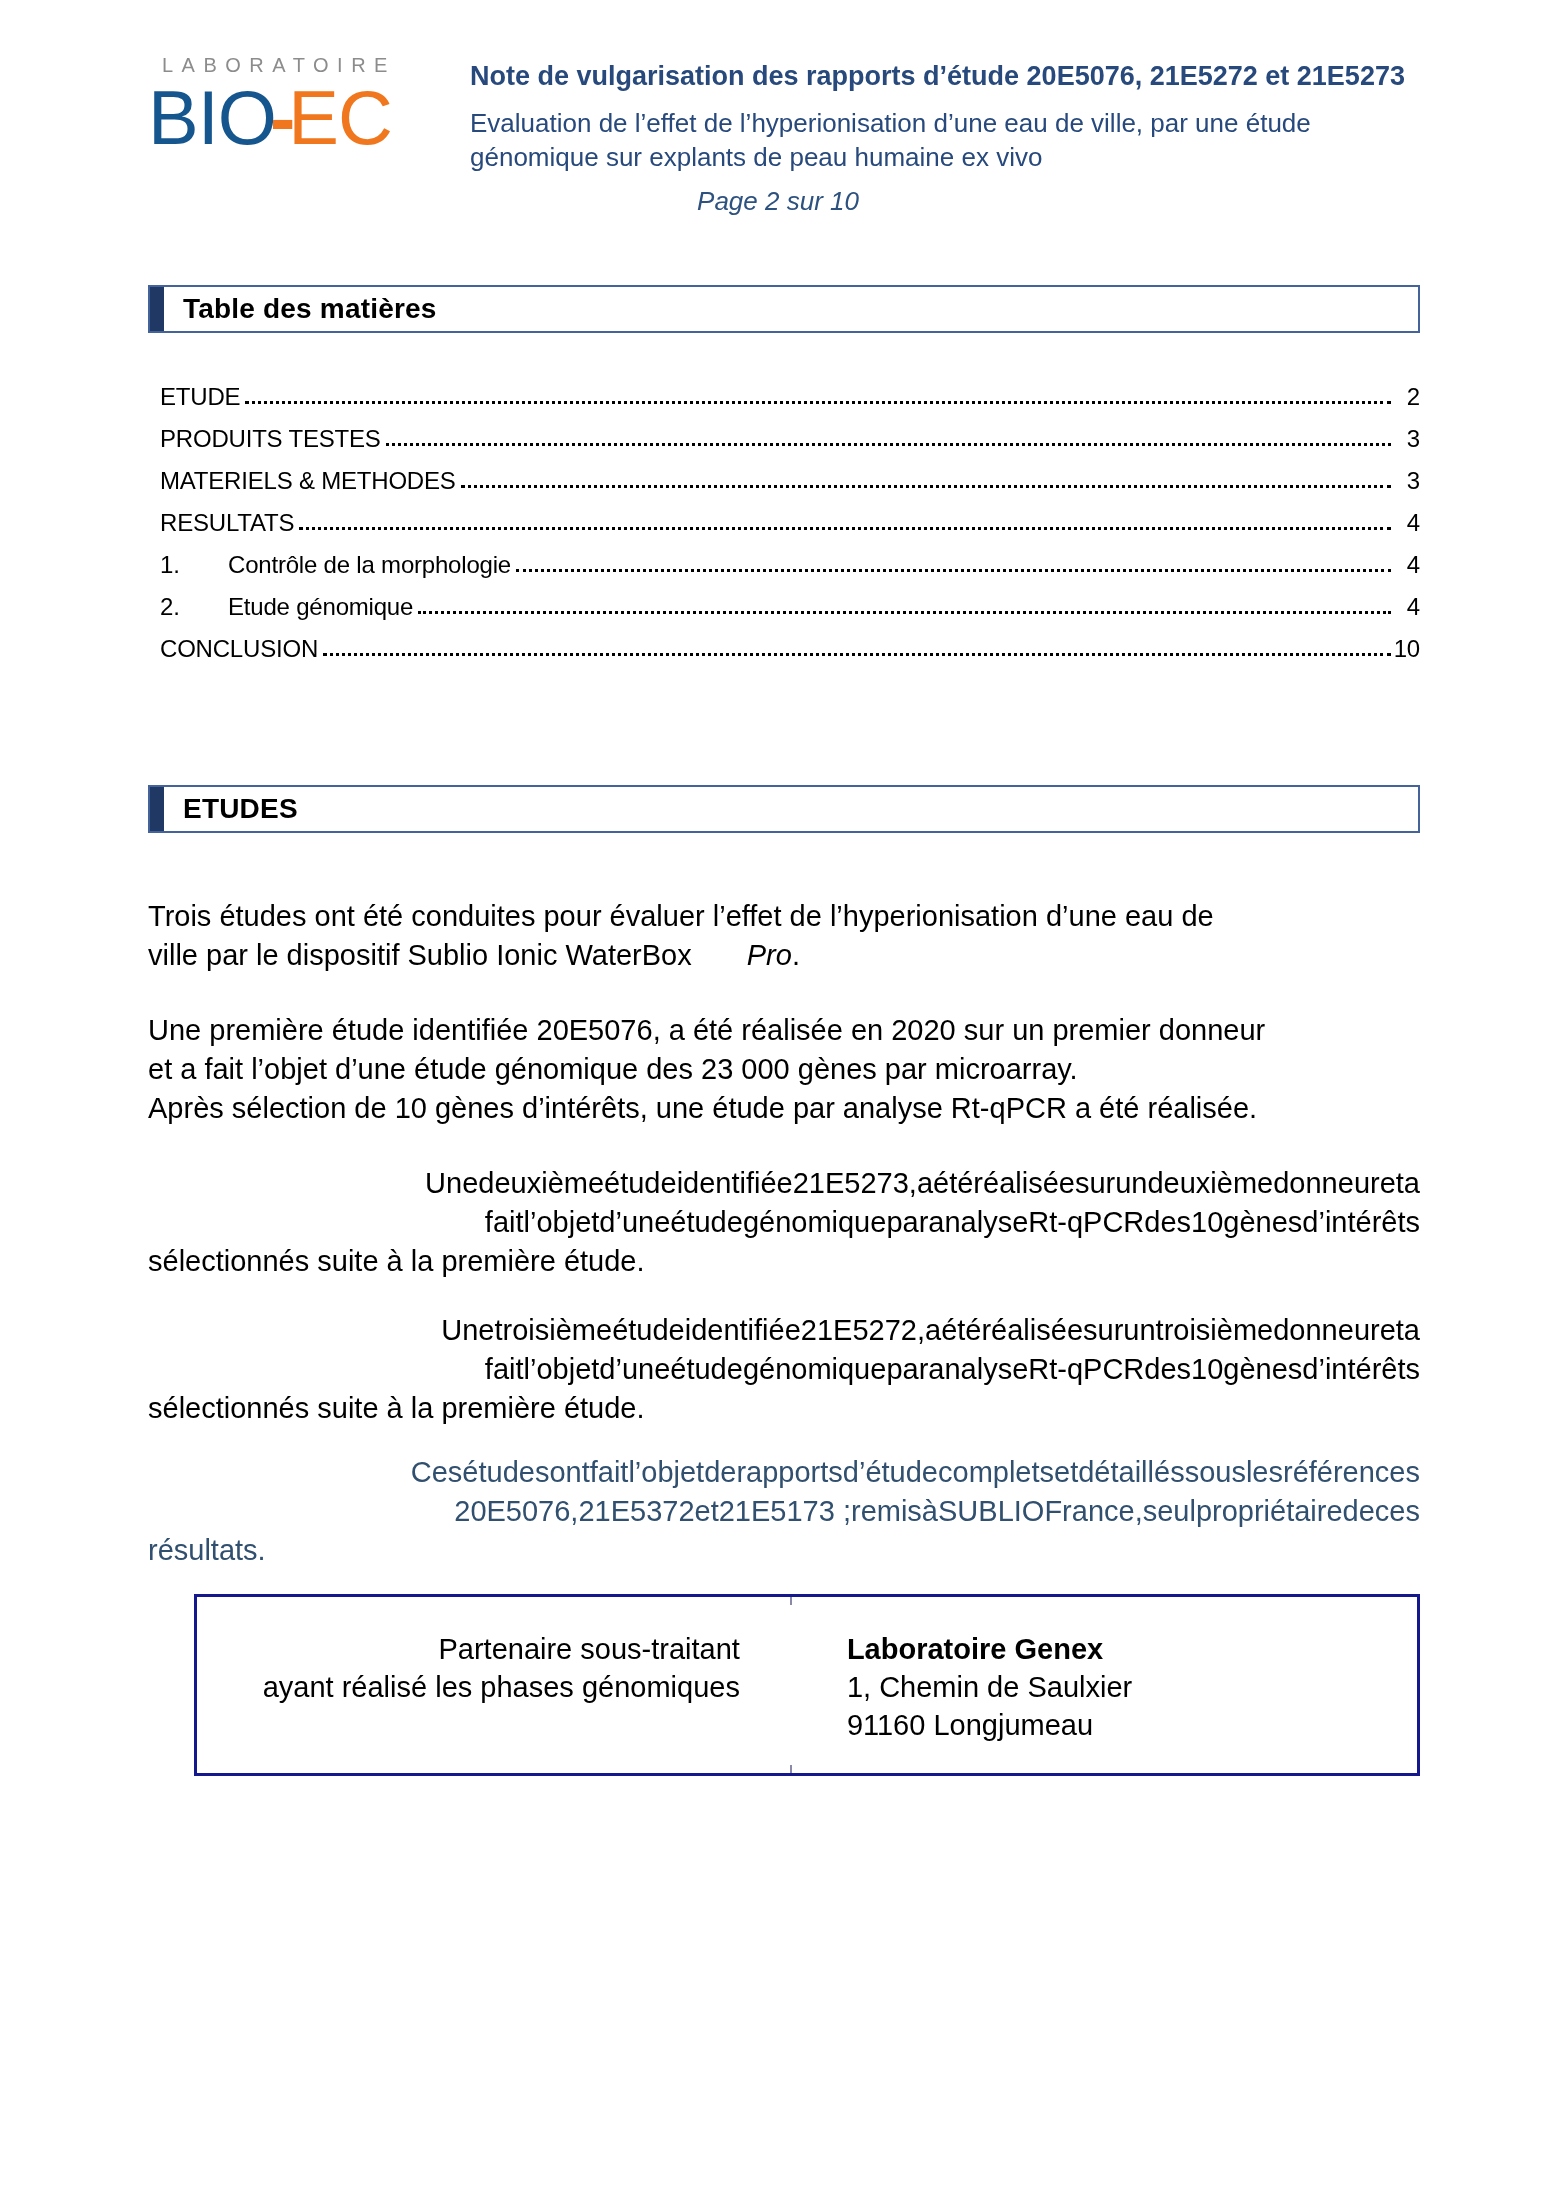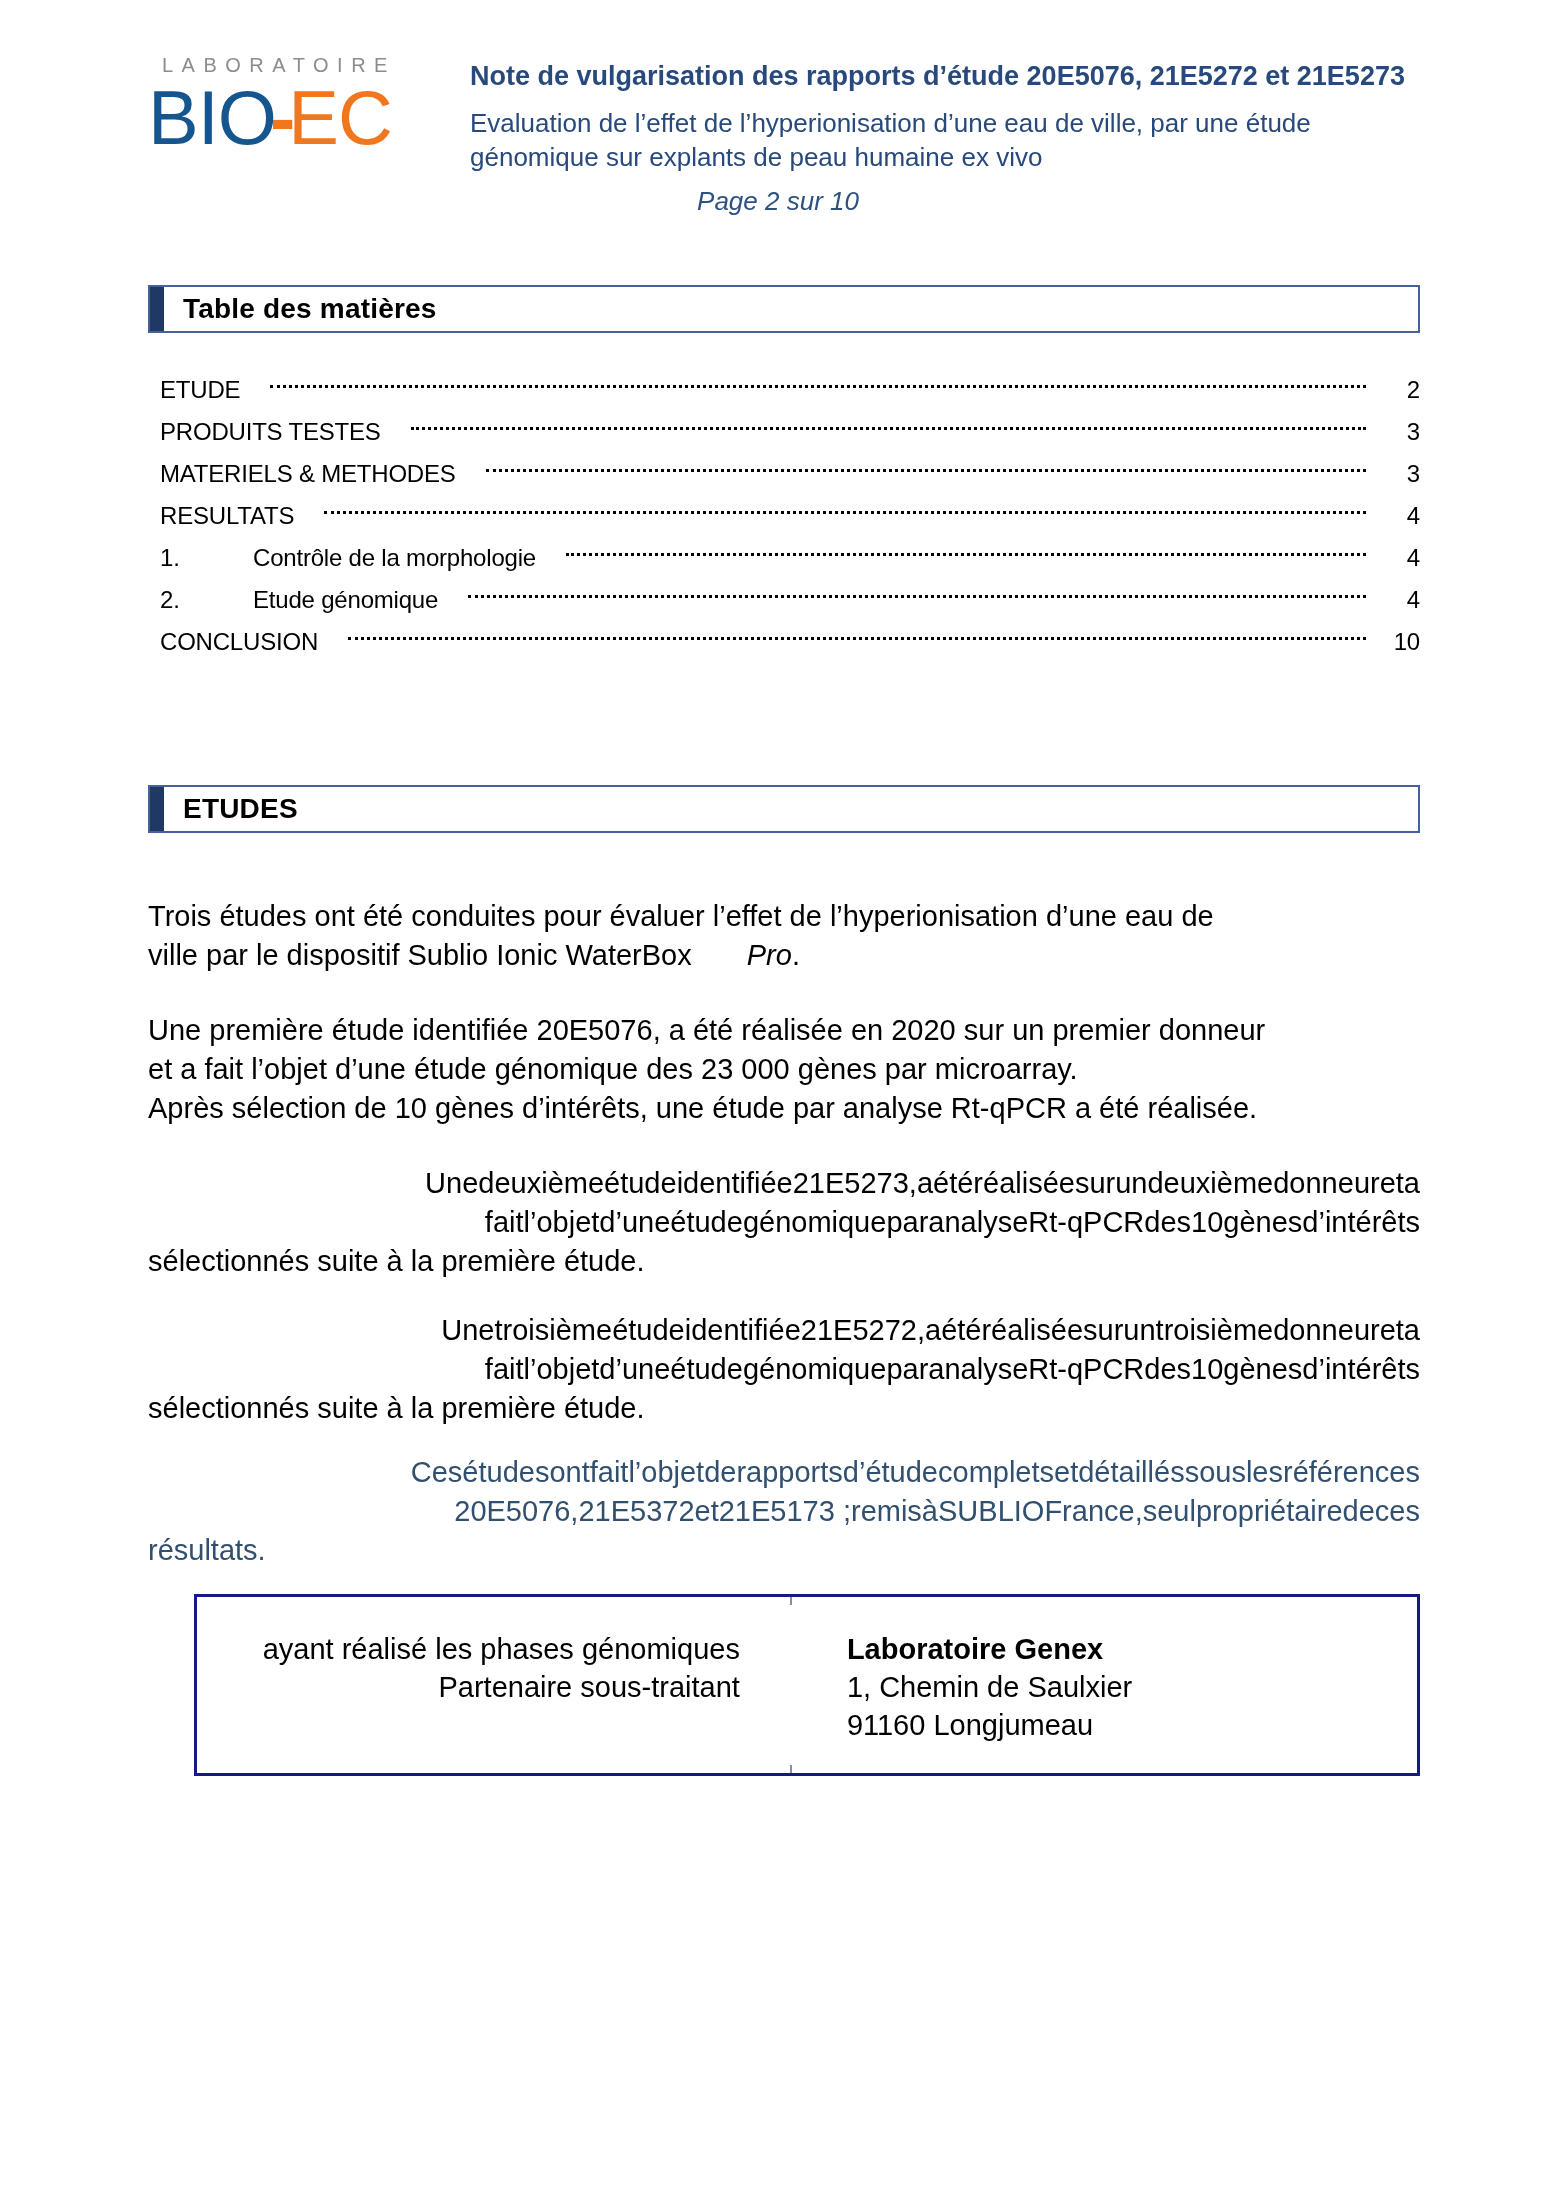--- a/index.html
+++ b/index.html
@@ -40,21 +40,21 @@
     height:44px; display:flex; align-items:center; padding-left:33px;
     background:#fff;
   }
   .section-bar { position:absolute; left:0; top:0; bottom:0; width:14px; background:var(--section-bar); }
   .section-title { font-size:28px; font-weight:bold; letter-spacing:0.2px; }
   .toc-box { margin-top:68px; }
   .studies-box { margin-top:122px; }
 
   
   .toc { margin-top:36px; }
-  .toc-row { display:flex; align-items:center; height:42px; font-size:24px; letter-spacing:-0.2px; padding-left:12px;gap:25px; }
+  .toc-row { display:flex; align-items:flex-end; height:42px; font-size:24px; letter-spacing:-0.2px; padding-left:12px; }
   .toc-num { flex:0 0 68px; }
   .toc-label { white-space:nowrap; }
   .toc-dots { flex:1 1 auto; border-bottom:3px dotted #000; margin:0 3px 7px 5px; min-width:20px; }
   .toc-page { flex:0 0 auto; min-width:26px; text-align:right; }
 
   
   .body-text { margin-top:64px; font-size:29px; line-height:39px; }
   .para { margin-bottom:36px; }
   .para:nth-child(3) { margin-bottom:30px; }
   .para:nth-child(4) { margin-bottom:25px; }
@@ -262,22 +262,22 @@
             <span class="w">propriétaire</span>
             <span class="w">de</span>
             <span class="w">ces</span>
           </div>
           <div class="line"><span>résultats.</span></div>
         </div>
       </div>
 
     <div class="partner-box">
       <div class="partner-left" id="partner-left">
+          <div>Partenaire sous-traitant</div>
           <div>ayant réalisé les phases génomiques</div>
-          <div>Partenaire sous-traitant</div>
         </div>
       <div class="partner-right">
         <div class="pr-title">Laboratoire Genex</div>
         <div id="partner-right-lines">
             <div>1, Chemin de Saulxier</div>
             <div>91160 Longjumeau</div>
           </div>
       </div>
     </div>
 

